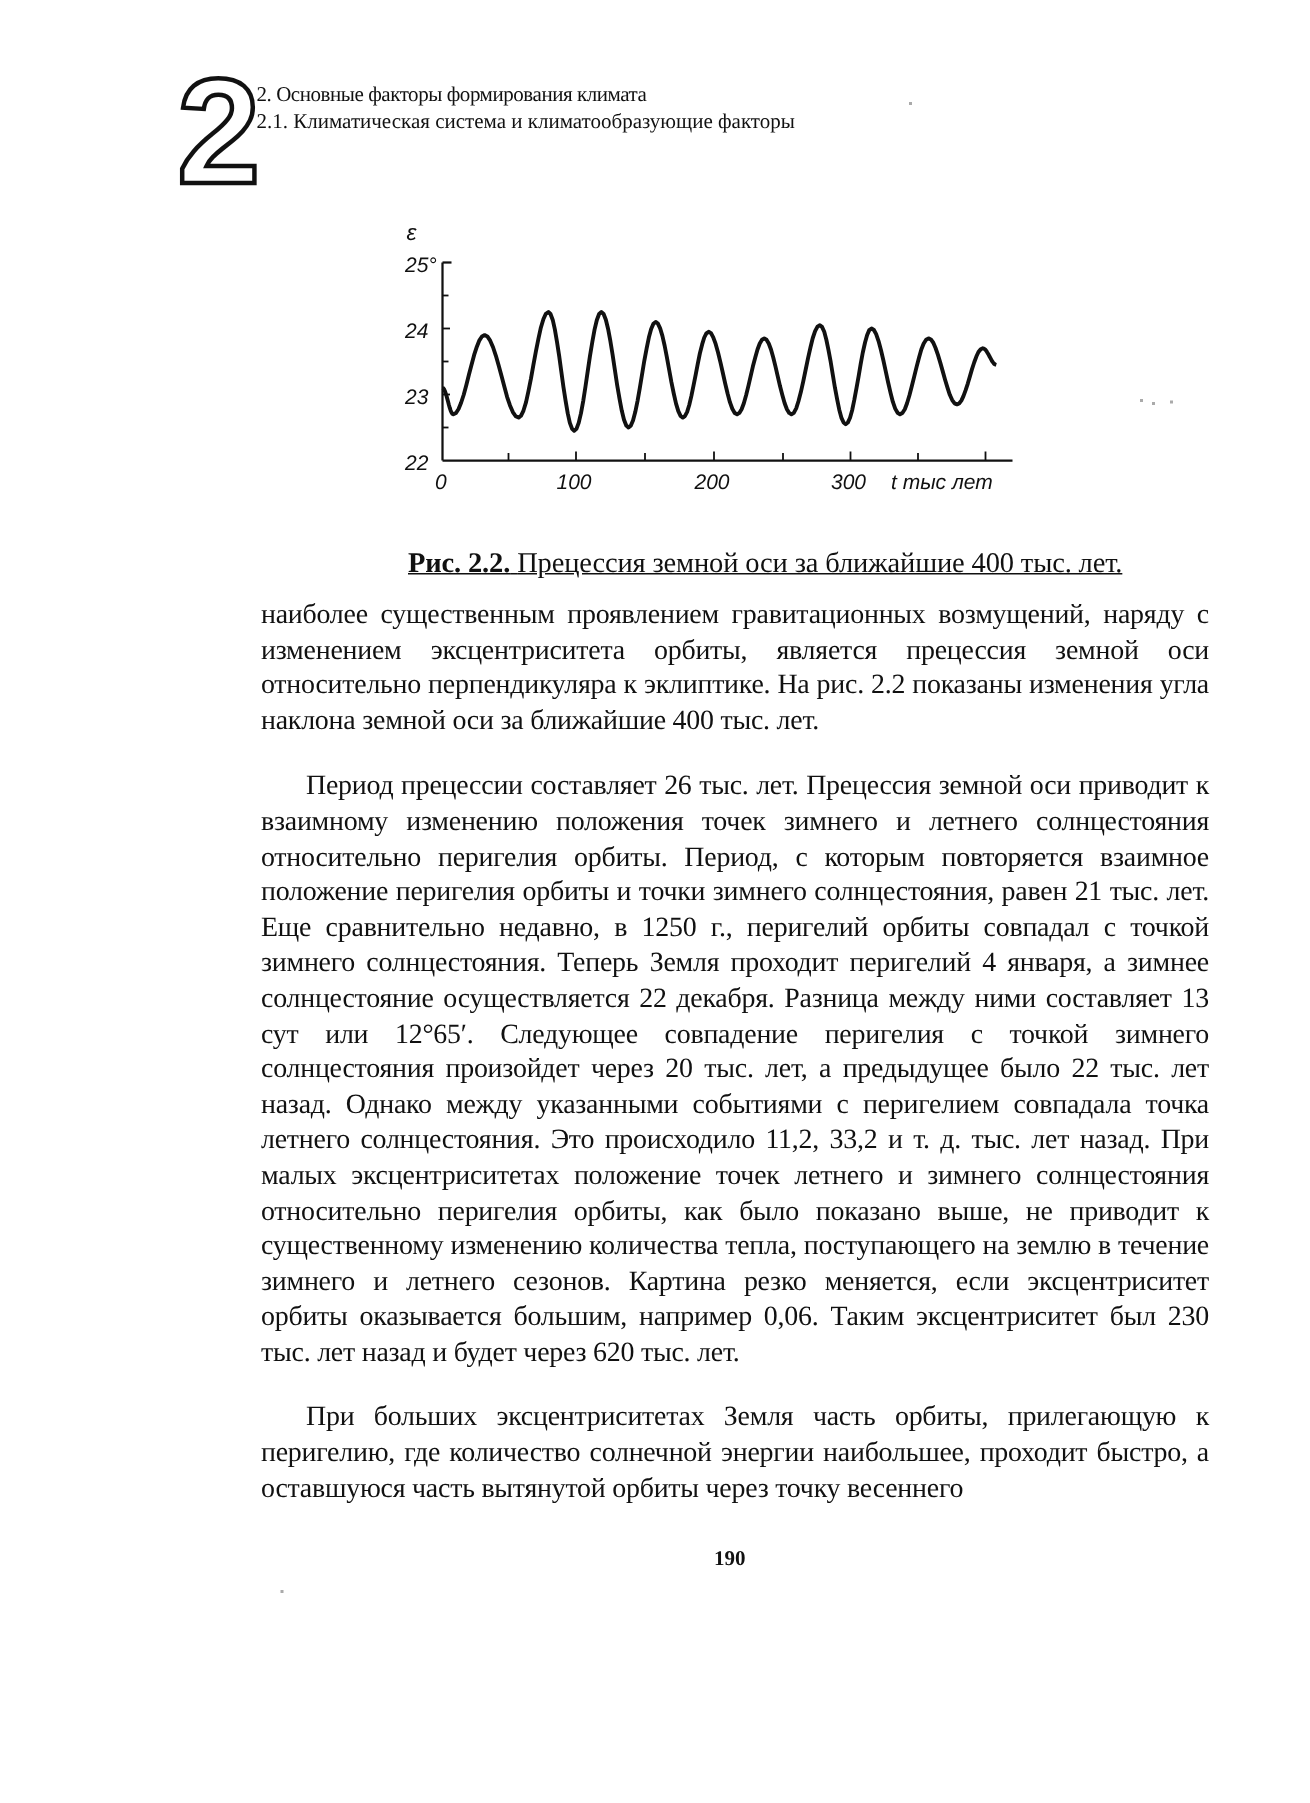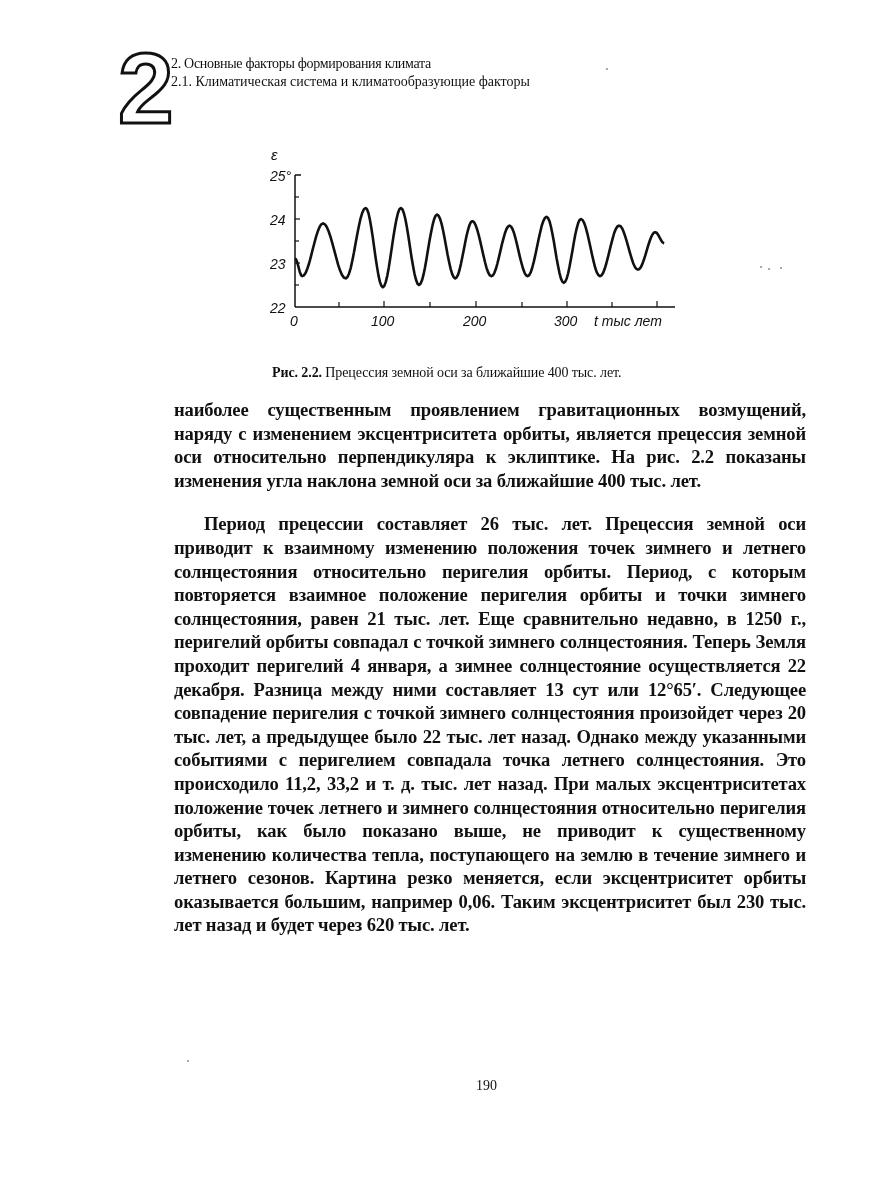--- a/index.html
+++ b/index.html
@@ -9,31 +9,30 @@
     position: absolute; left: 118px; top: 46px;
     font-family: "Liberation Sans", sans-serif; font-weight: bold;
     font-size: 100px; line-height: 84px;
     color: #fff; -webkit-text-stroke: 3px #111;
     letter-spacing: -2px;
   }
   #head1 { position: absolute; left: 171px; top: 56px; font-size: 14px; font-weight: normal; letter-spacing: -0.3px; }
   #head2 { position: absolute; left: 171px; top: 74px; font-size: 14px; }
   #chart { position: absolute; left: 260px; top: 140px; }
   #chart text { font-family: "Liberation Sans", sans-serif; font-style: italic; fill: #111; }
-  #caption { position: absolute; left: 272px; top: 365px; font-size: 14px; letter-spacing: -0.1px; }
+  #caption { position: absolute; left: 272px; top: 365px; font-size: 19px; letter-spacing: -0.1px; text-decoration: underline; }
   #caption b { font-weight: bold; }
   #body-text {
     position: absolute; left: 174px; top: 398px; width: 632px;
     font-size: 18.6px; line-height: 23.6px; text-align: justify;
     letter-spacing: -0.15px;
-    font-weight: bold;
   }
   #body-text p { margin: 0; }
   #body-text p.indent { text-indent: 30px; margin-top: 20px; }
-  #page-num { position: absolute; left: 476px; top: 1078px; font-size: 14px; font-weight: normal; }
+  #page-num { position: absolute; left: 476px; top: 1032px; font-size: 14px; font-weight: bold; }
   .speck { position: absolute; width: 2px; height: 2px; background: #aaa; }
 </style>
 </head>
 <body>
 
 <div id="chapter-num">2</div>
 <div id="head1" class="serif">2. Основные факторы формирования климата</div>
 <div id="head2" class="serif">2.1. Климатическая система и климатообразующие факторы</div>
 
 <svg id="chart" width="430" height="200" viewBox="0 0 430 200">
@@ -71,20 +70,21 @@
 </svg>
 
 <div id="caption" class="serif">
   <b>Рис. 2.2.</b>
   <span>Прецессия земной оси за ближайшие 400 тыс. лет.</span>
 </div>
 
 <div id="body-text" class="serif">
   <p>наиболее существенным проявлением гравитационных возмущений, наряду с изменением эксцентриситета орбиты, является прецессия земной оси относительно перпендикуляра к эклиптике. На рис. 2.2 показаны изменения угла наклона земной оси за ближайшие 400 тыс. лет.</p>
   <p class="indent">Период прецессии составляет 26 тыс. лет. Прецессия земной оси приводит к взаимному изменению положения точек зимнего и летнего солнцестояния относительно перигелия орбиты. Период, с которым повторяется взаимное положение перигелия орбиты и точки зимнего солнцестояния, равен 21 тыс. лет. Еще сравнительно недавно, в 1250 г., перигелий орбиты совпадал с точкой зимнего солнцестояния. Теперь Земля проходит перигелий 4 января, а зимнее солнцестояние осуществляется 22 декабря. Разница между ними составляет 13 сут или 12°65′. Следующее совпадение перигелия с точкой зимнего солнцестояния произойдет через 20 тыс. лет, а предыдущее было 22 тыс. лет назад. Однако между указанными событиями с перигелием совпадала точка летнего солнцестояния. Это происходило 11,2, 33,2 и т. д. тыс. лет назад. При малых эксцентриситетах положение точек летнего и зимнего солнцестояния относительно перигелия орбиты, как было показано выше, не приводит к существенному изменению количества тепла, поступающего на землю в течение зимнего и летнего сезонов. Картина резко меняется, если эксцентриситет орбиты оказывается большим, например 0,06. Таким эксцентриситет был 230 тыс. лет назад и будет через 620 тыс. лет.</p>
+  <p class="indent">При больших эксцентриситетах Земля часть орбиты, прилегающую к перигелию, где количество солнечной энергии наибольшее, проходит быстро, а оставшуюся часть вытянутой орбиты через точку весеннего</p>
 </div>
 
 <div id="page-num" class="serif">190</div>
 
 <div class="speck" style="left:760px;top:266px;"></div>
 <div class="speck" style="left:768px;top:268px;"></div>
 <div class="speck" style="left:780px;top:267px;"></div>
 <div class="speck" style="left:606px;top:68px;"></div>
 <div class="speck" style="left:187px;top:1060px;"></div>
 

